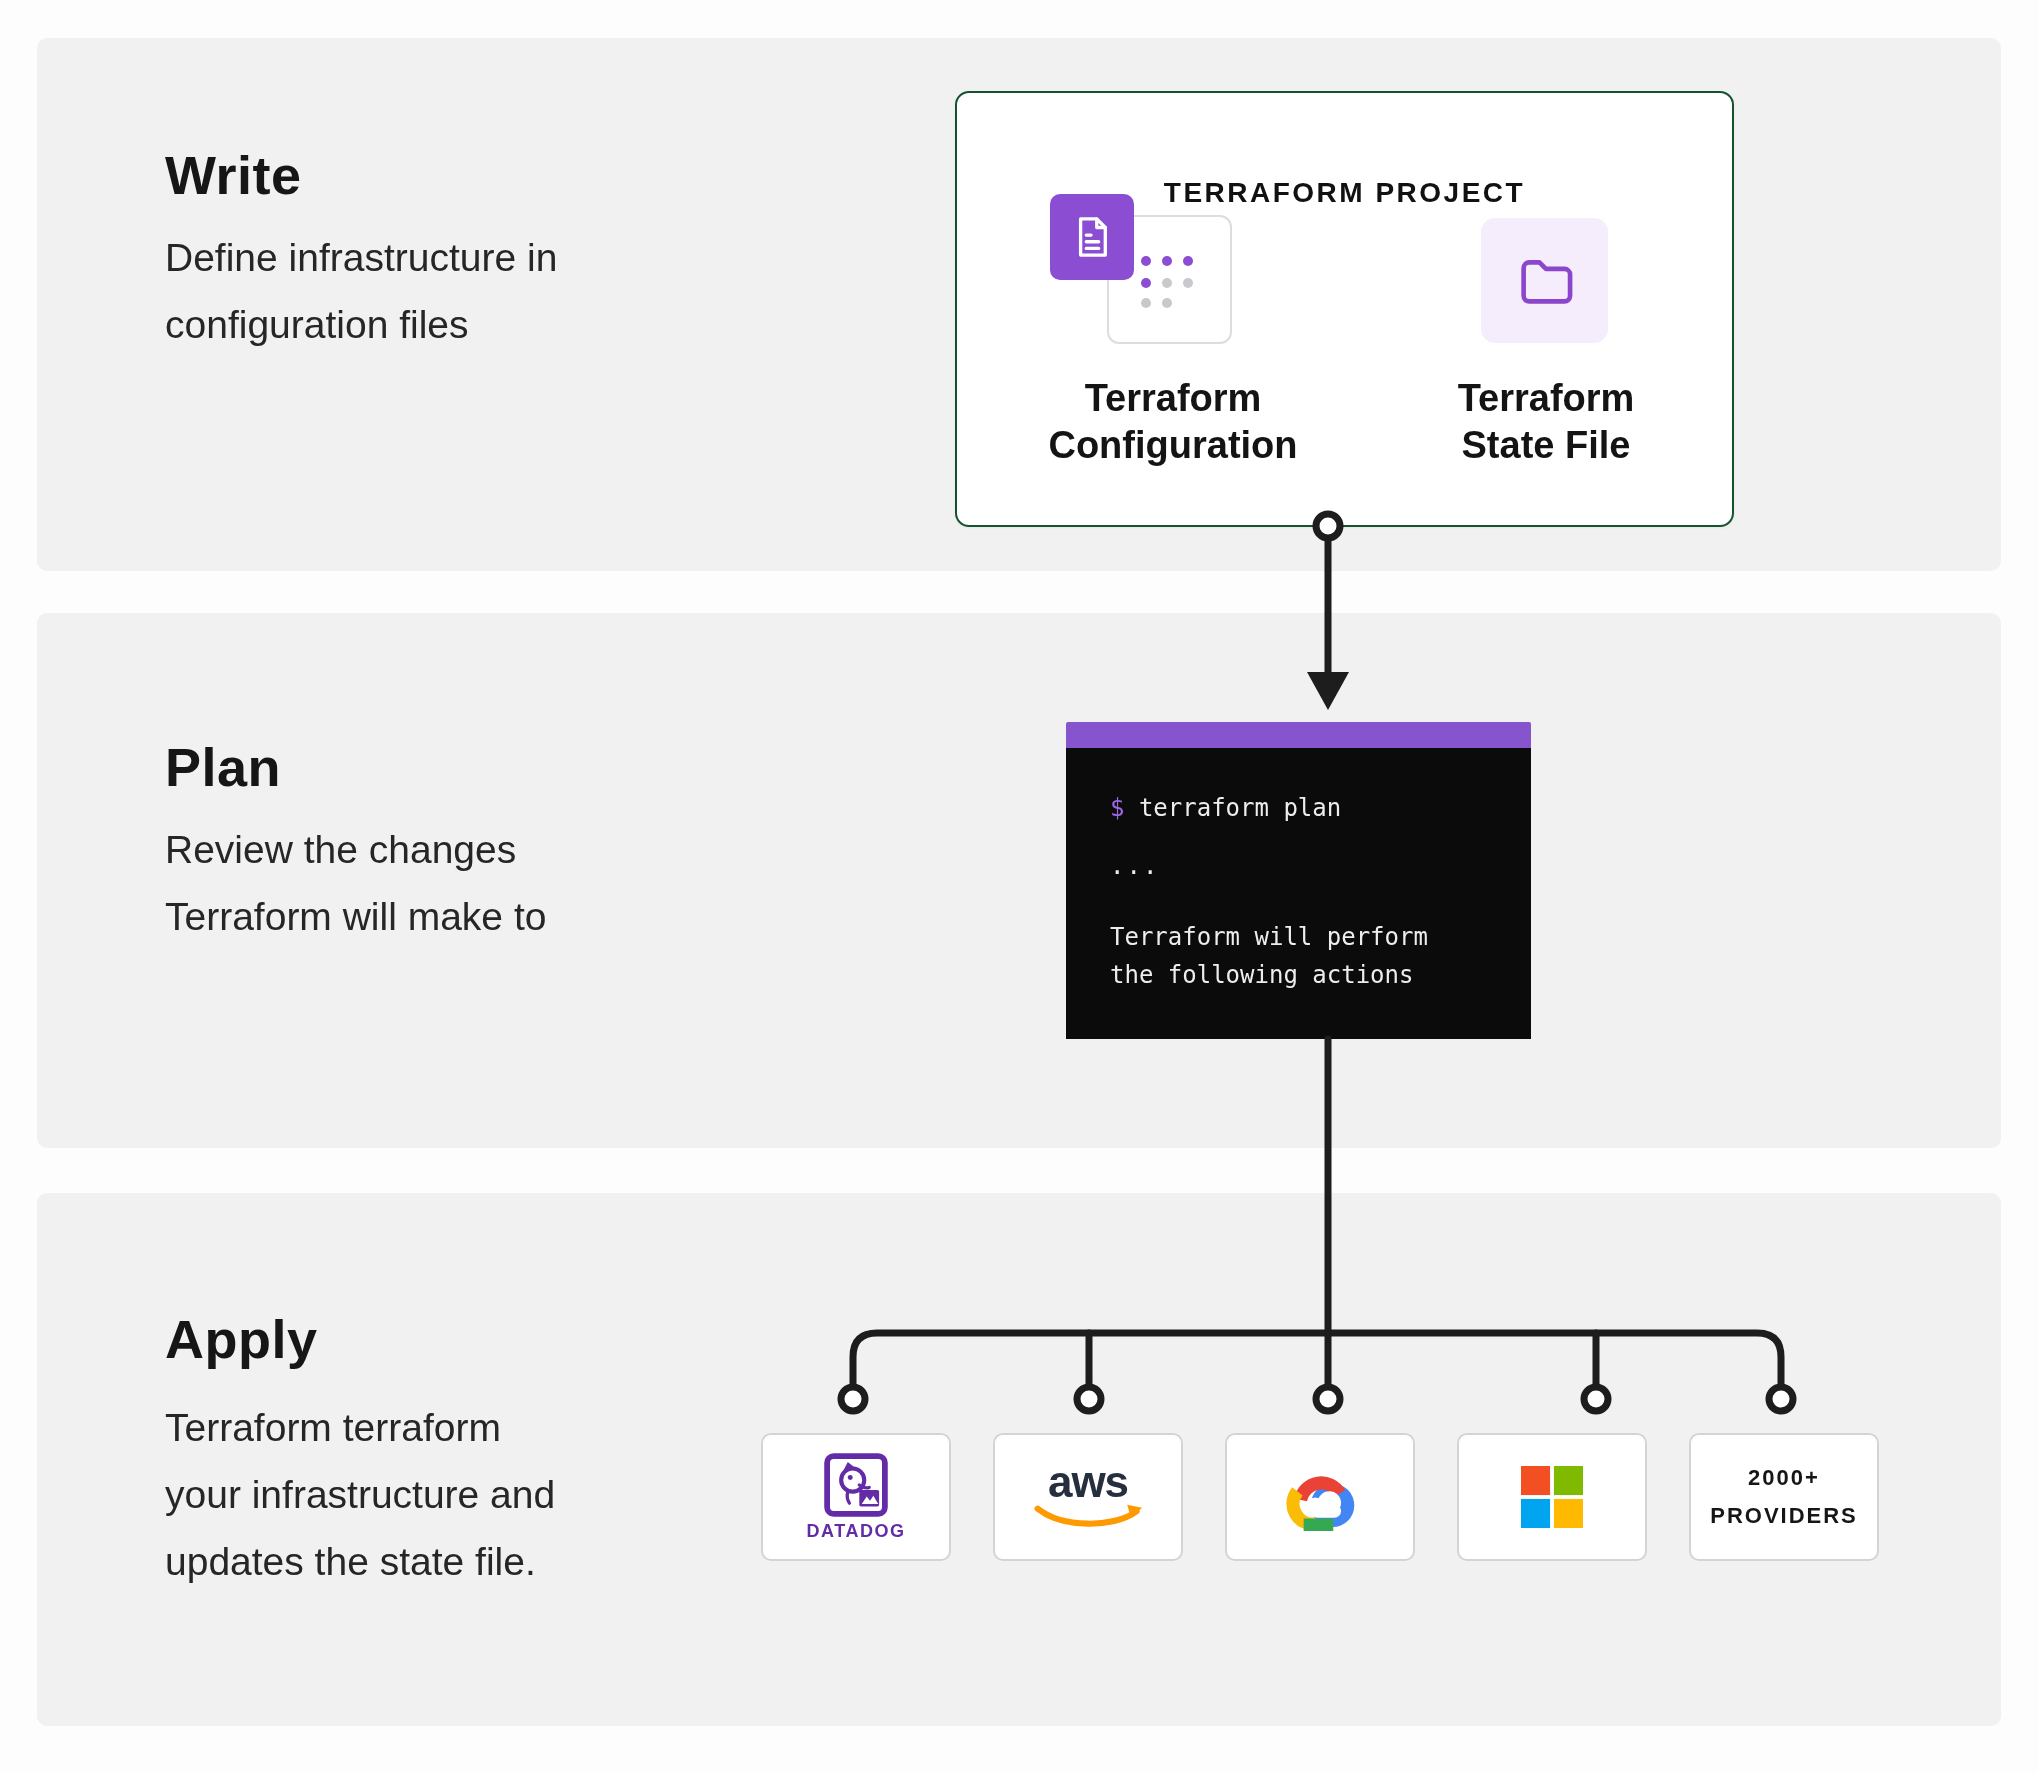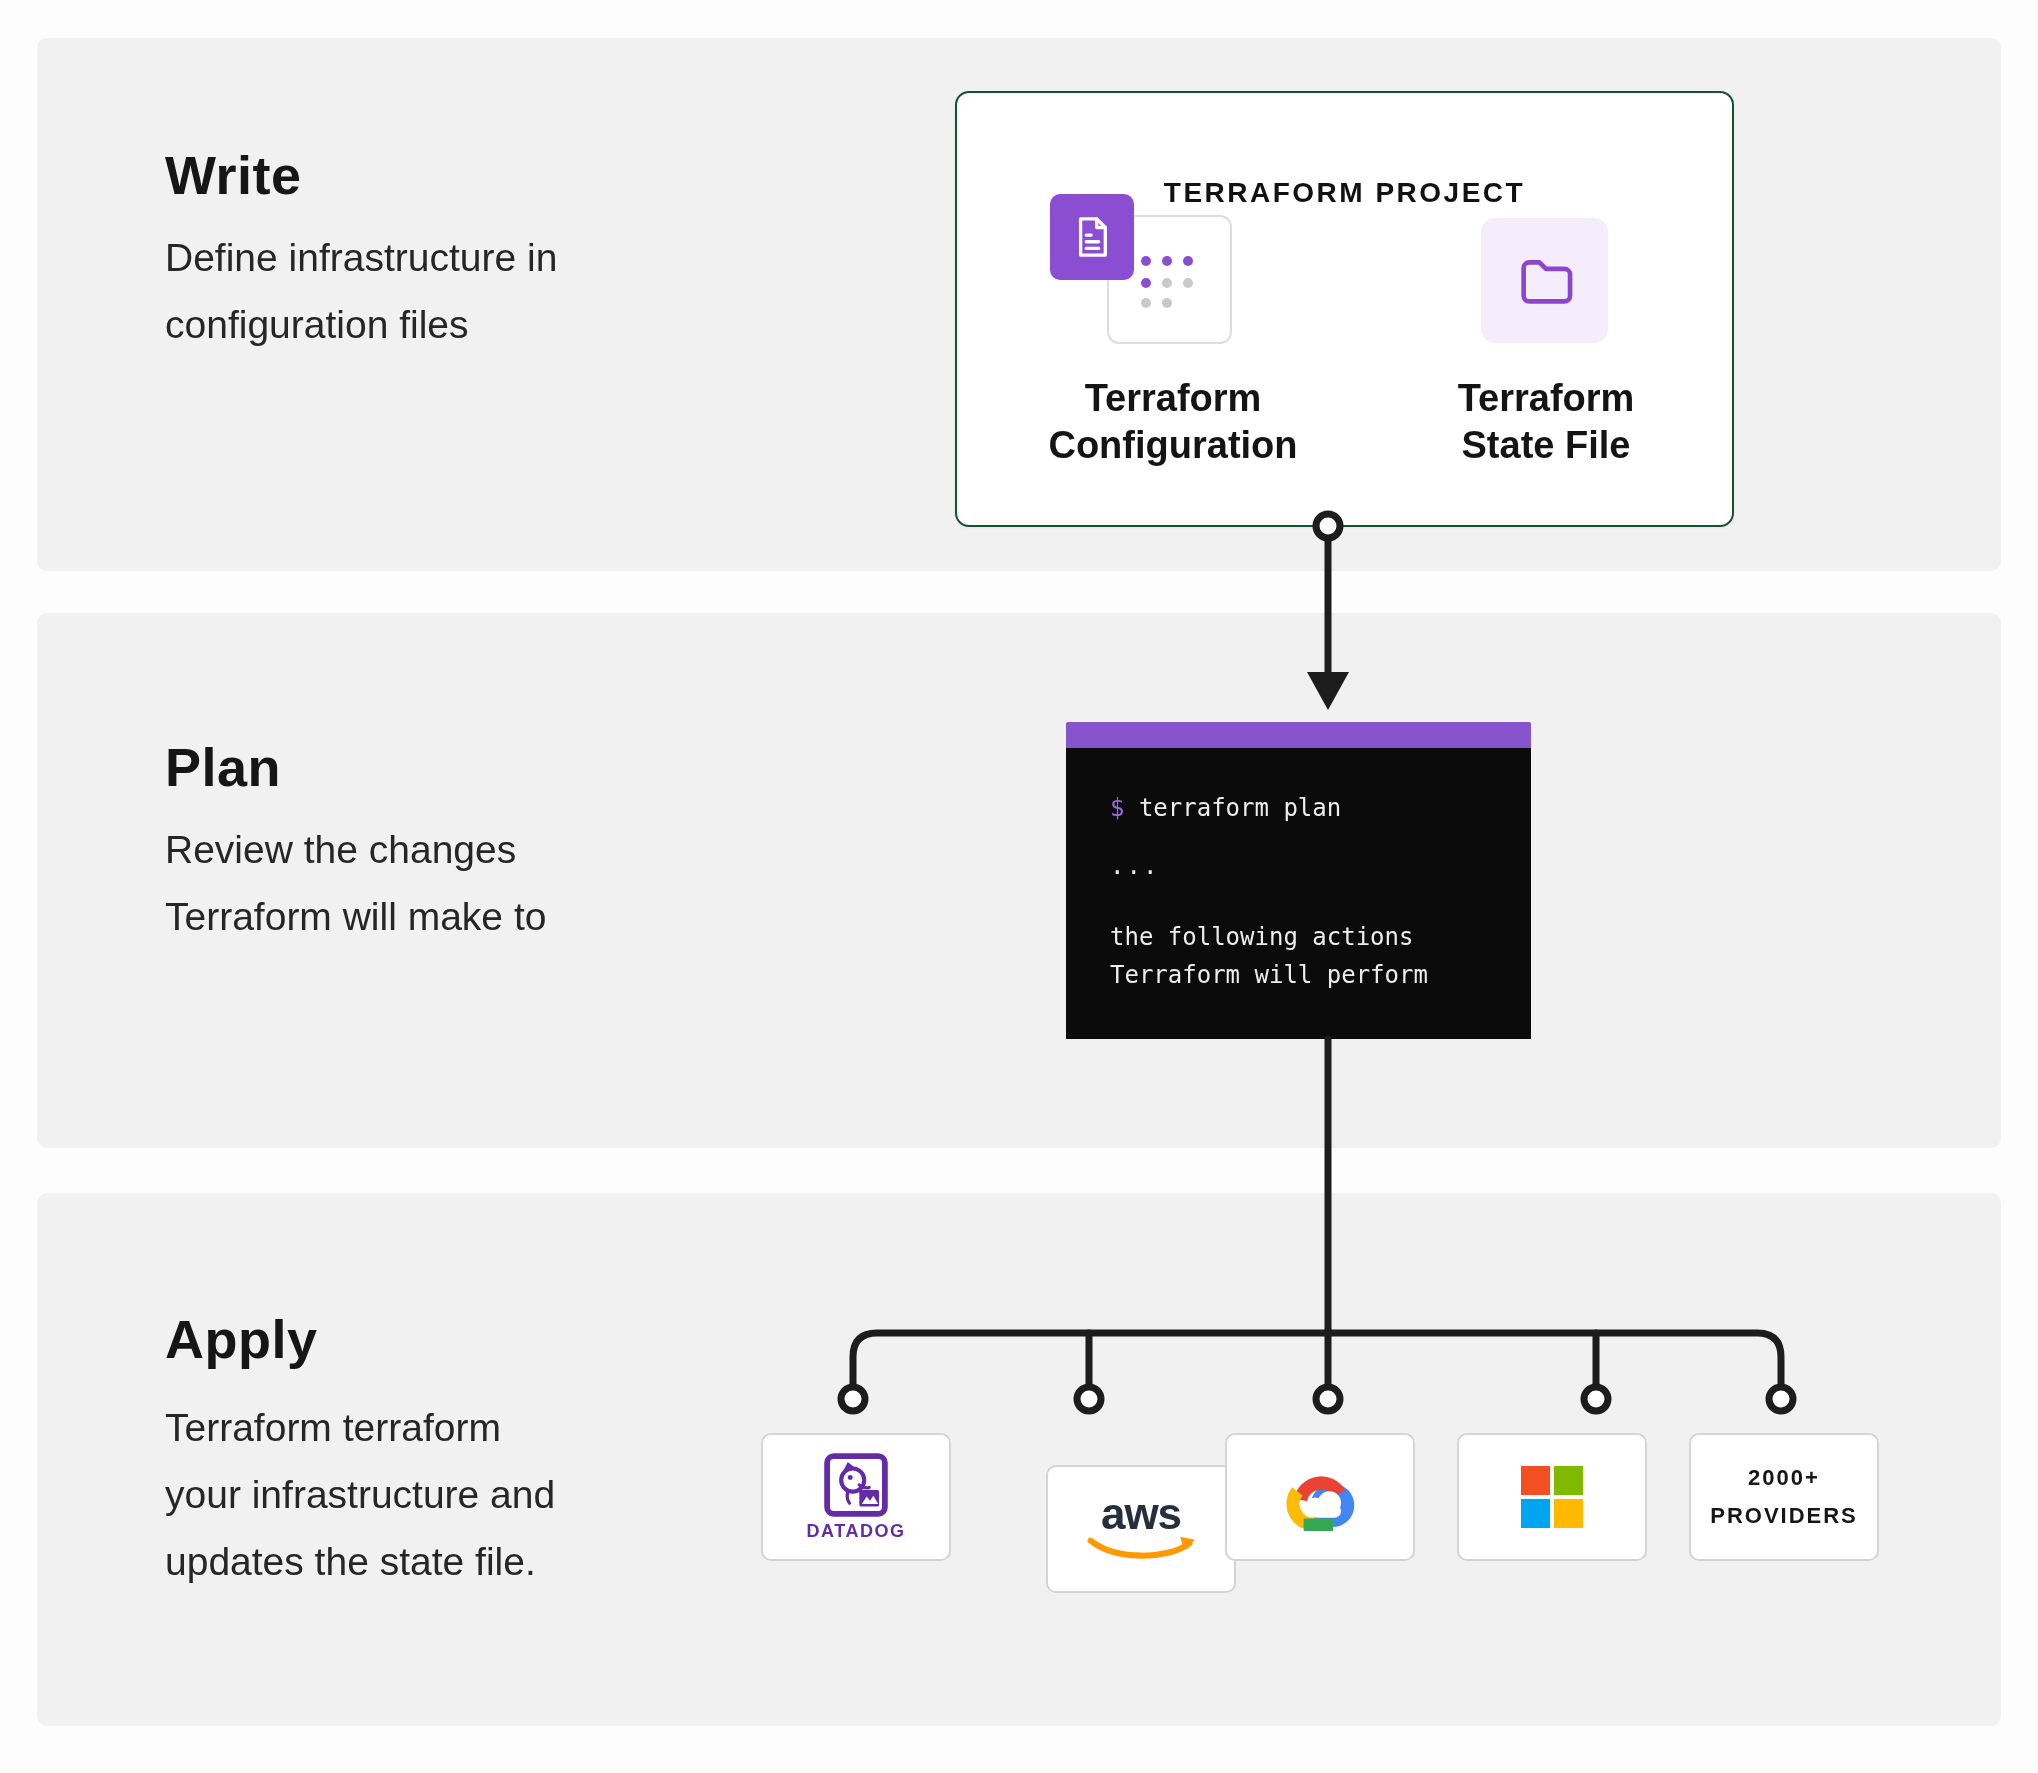--- a/index.html
+++ b/index.html
@@ -43,21 +43,21 @@
                  font-family:"DejaVu Sans Mono",monospace;font-size:24px;color:#ededed;}
   .t-cmd-line{white-space:pre;}
   .t-prompt{color:#9c68e3;}
   .t-dots{margin-top:30px;letter-spacing:2px;}
   .t-output{margin-top:38px;line-height:38px;}
 
   
   .provider-card{position:absolute;top:1433px;width:190px;height:128px;background:#fff;
                  border:2px solid #d4d4d4;border-radius:10px;box-sizing:border-box;
                  display:flex;flex-direction:column;align-items:center;justify-content:center;}
-  #p-datadog{left:761px;} #p-aws{left:1046px;margin-top:32px;} #p-gcp{left:1225px;} #p-ms{left:1457px;} #p-more{left:1689px;}
+  #p-datadog{left:761px;} #p-aws{left:993px;} #p-gcp{left:1225px;} #p-ms{left:1457px;} #p-more{left:1689px;}
   .dd-wordmark{font-size:18px;font-weight:700;letter-spacing:1.5px;color:#632CA6;margin-top:3px;}
   .aws-text{font-size:44px;font-weight:700;letter-spacing:-1px;color:#252F3E;line-height:.85;}
   .more-label{font-size:22px;font-weight:600;letter-spacing:2px;line-height:38px;color:#161616;text-align:center;}
 
   
   .overlay{position:absolute;left:0;top:0;z-index:6;pointer-events:none;}
 </style>
 </head>
 <body>
 
@@ -127,22 +127,22 @@
       <div>State File</div>
     </div>
   </div>
 
   <div class="terminal">
     <div class="terminal-bar"></div>
     <div class="terminal-body">
       <div class="t-cmd-line"><span class="t-prompt">$</span> <span>terraform plan</span></div>
       <div class="t-dots">...</div>
       <div class="t-output">
+        <div>Terraform will perform</div>
         <div>the following actions</div>
-        <div>Terraform will perform</div>
       </div>
     </div>
   </div>
 
   <div class="provider-card" id="p-datadog">
     <svg width="66" height="66" viewBox="0 0 80 80">
       <rect x="5" y="5" width="70" height="70" rx="8" fill="#ffffff" stroke="#632CA6" stroke-width="7"></rect>
       <circle cx="36" cy="34" r="14" fill="none" stroke="#632CA6" stroke-width="5"></circle>
       <path d="M24,24 L30,12 L40,20 z" fill="#632CA6"></path>
       <circle cx="33" cy="31" r="3" fill="#632CA6"></circle>

